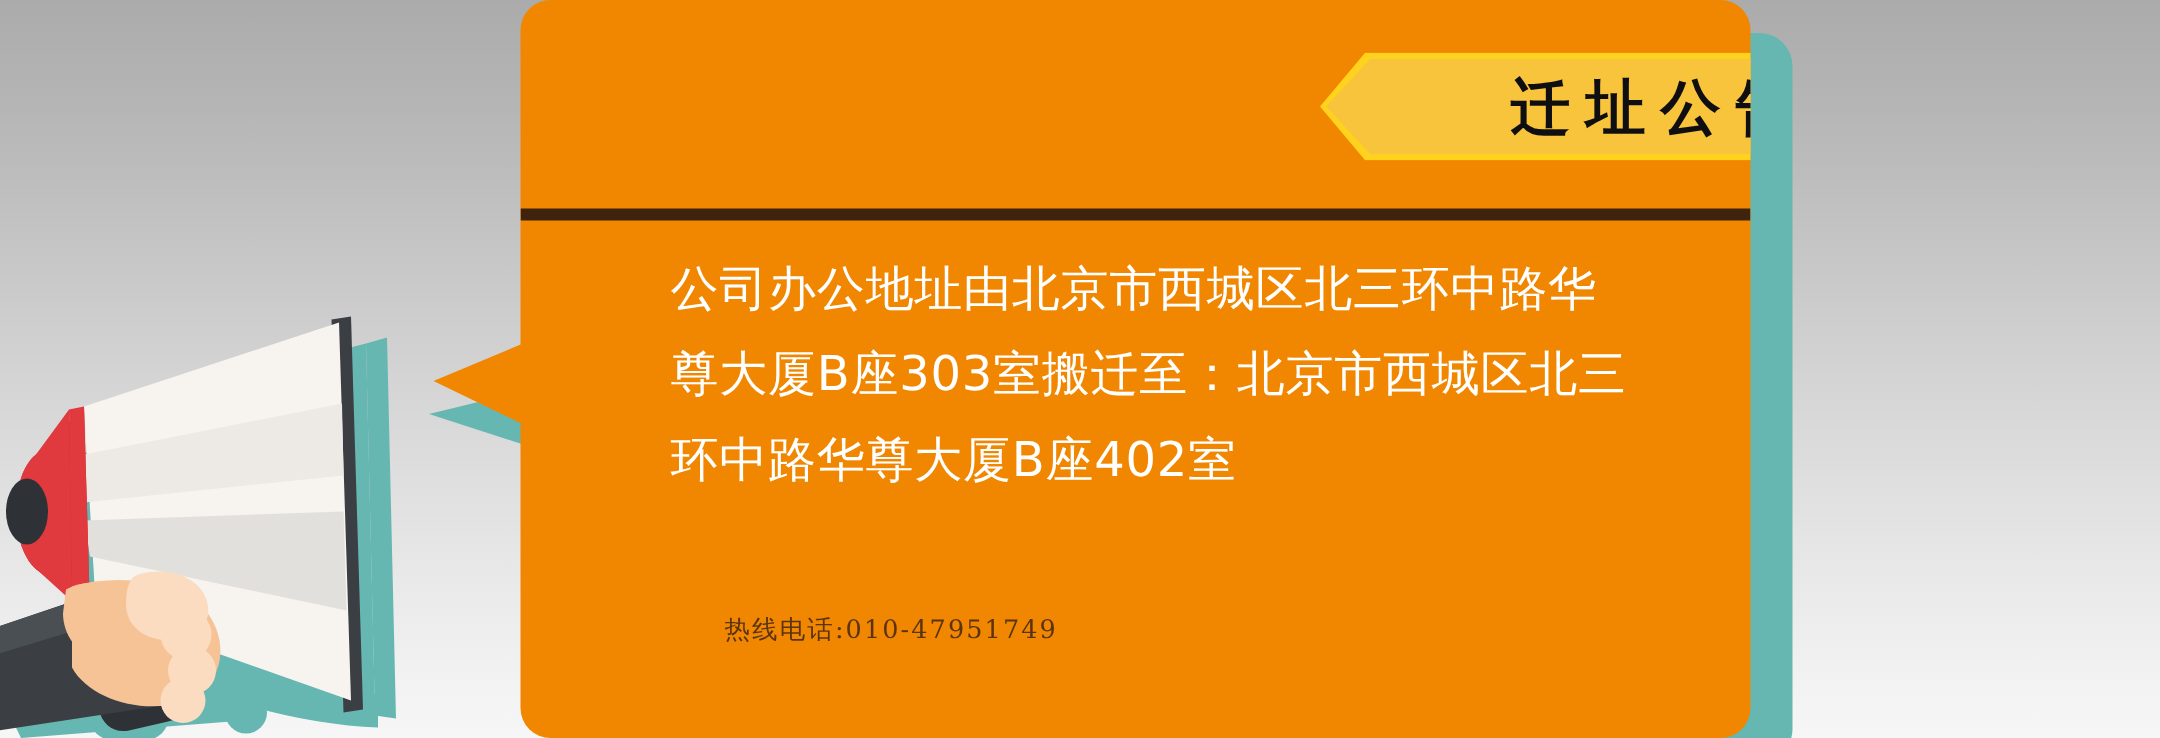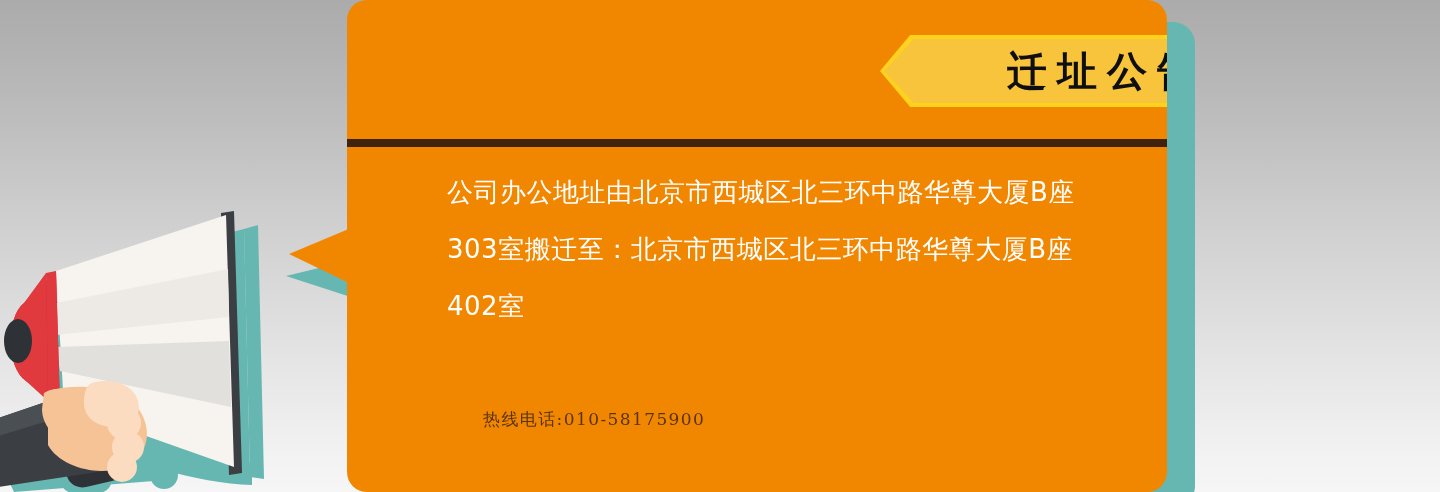--- a/index.html
+++ b/index.html
@@ -118,21 +118,21 @@
     background: #40230c;
   }
 
   
   .body-text {
     position: absolute;
     left: 100px;
     top: 164px;
     width: 648px;
     color: #ffffff;
-    font-size: 26px;
+    font-size: 32px;
     line-height: 57px;
     letter-spacing: 0.5px;
     font-family: "DejaVu Sans", "Liberation Sans", sans-serif;
   }
 
   
   .footer {
     position: absolute;
     left: 0px;
     top: 408px;
@@ -180,21 +180,21 @@
       <div class="ribbon"></div>
       <div class="ribbon-inner"></div>
       <div class="ribbon-title">迁址公告</div>
     </div>
 
     <div class="divider"></div>
 
     <div class="body-text">公司办公地址由北京市西城区北三环中路华尊大厦B座303室搬迁至：北京市西城区北三环中路华尊大厦B座402室</div>
 
     <div class="footer">
-      <span class="footer-hotline">热线电话:010-58175900</span>
+      <span class="footer-hotline">热线电话:010-47951749</span>
     </div>
 
   </div>
 
   <div class="tail"></div>
 
   <svg class="megaphone" viewBox="0 0 300 297">
 
     <g fill="#66b7b1">
       <path d="M78 76 L244 34 L250 278 L92 230 Z"></path>

